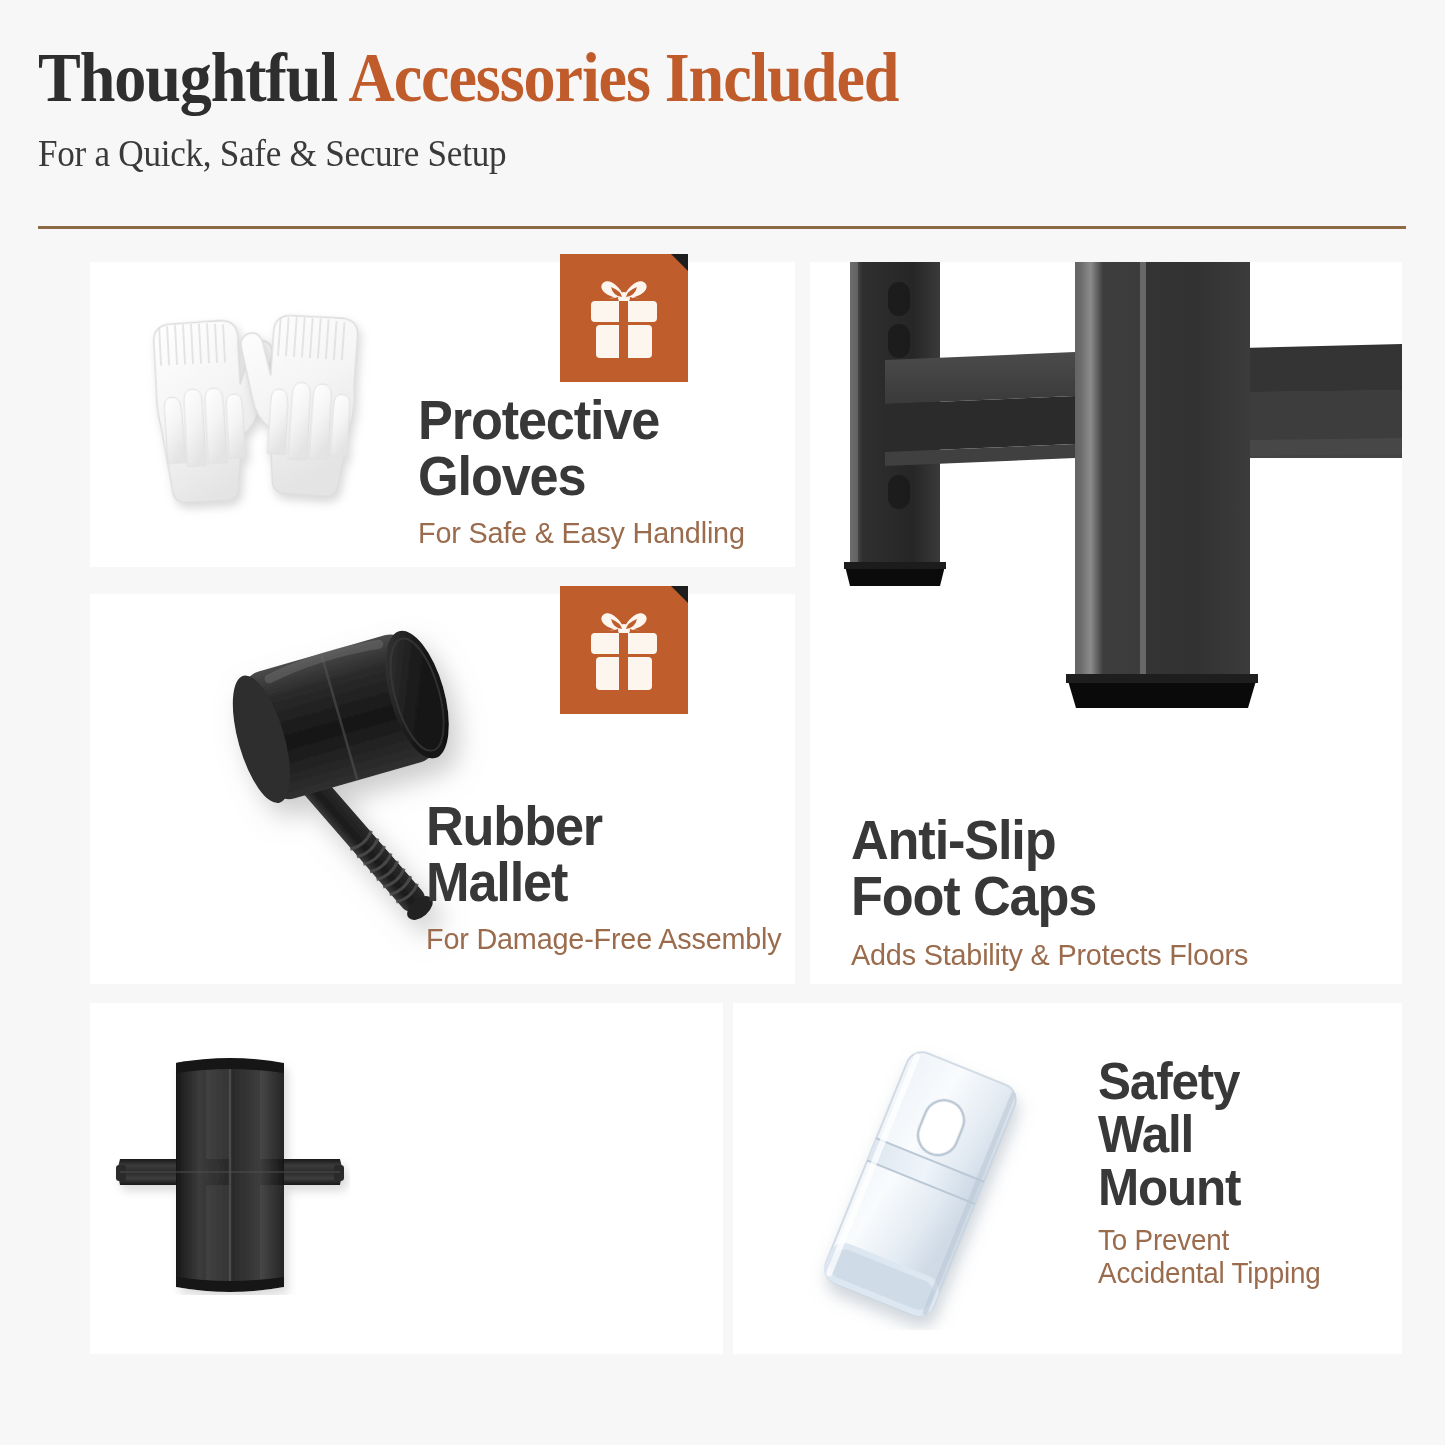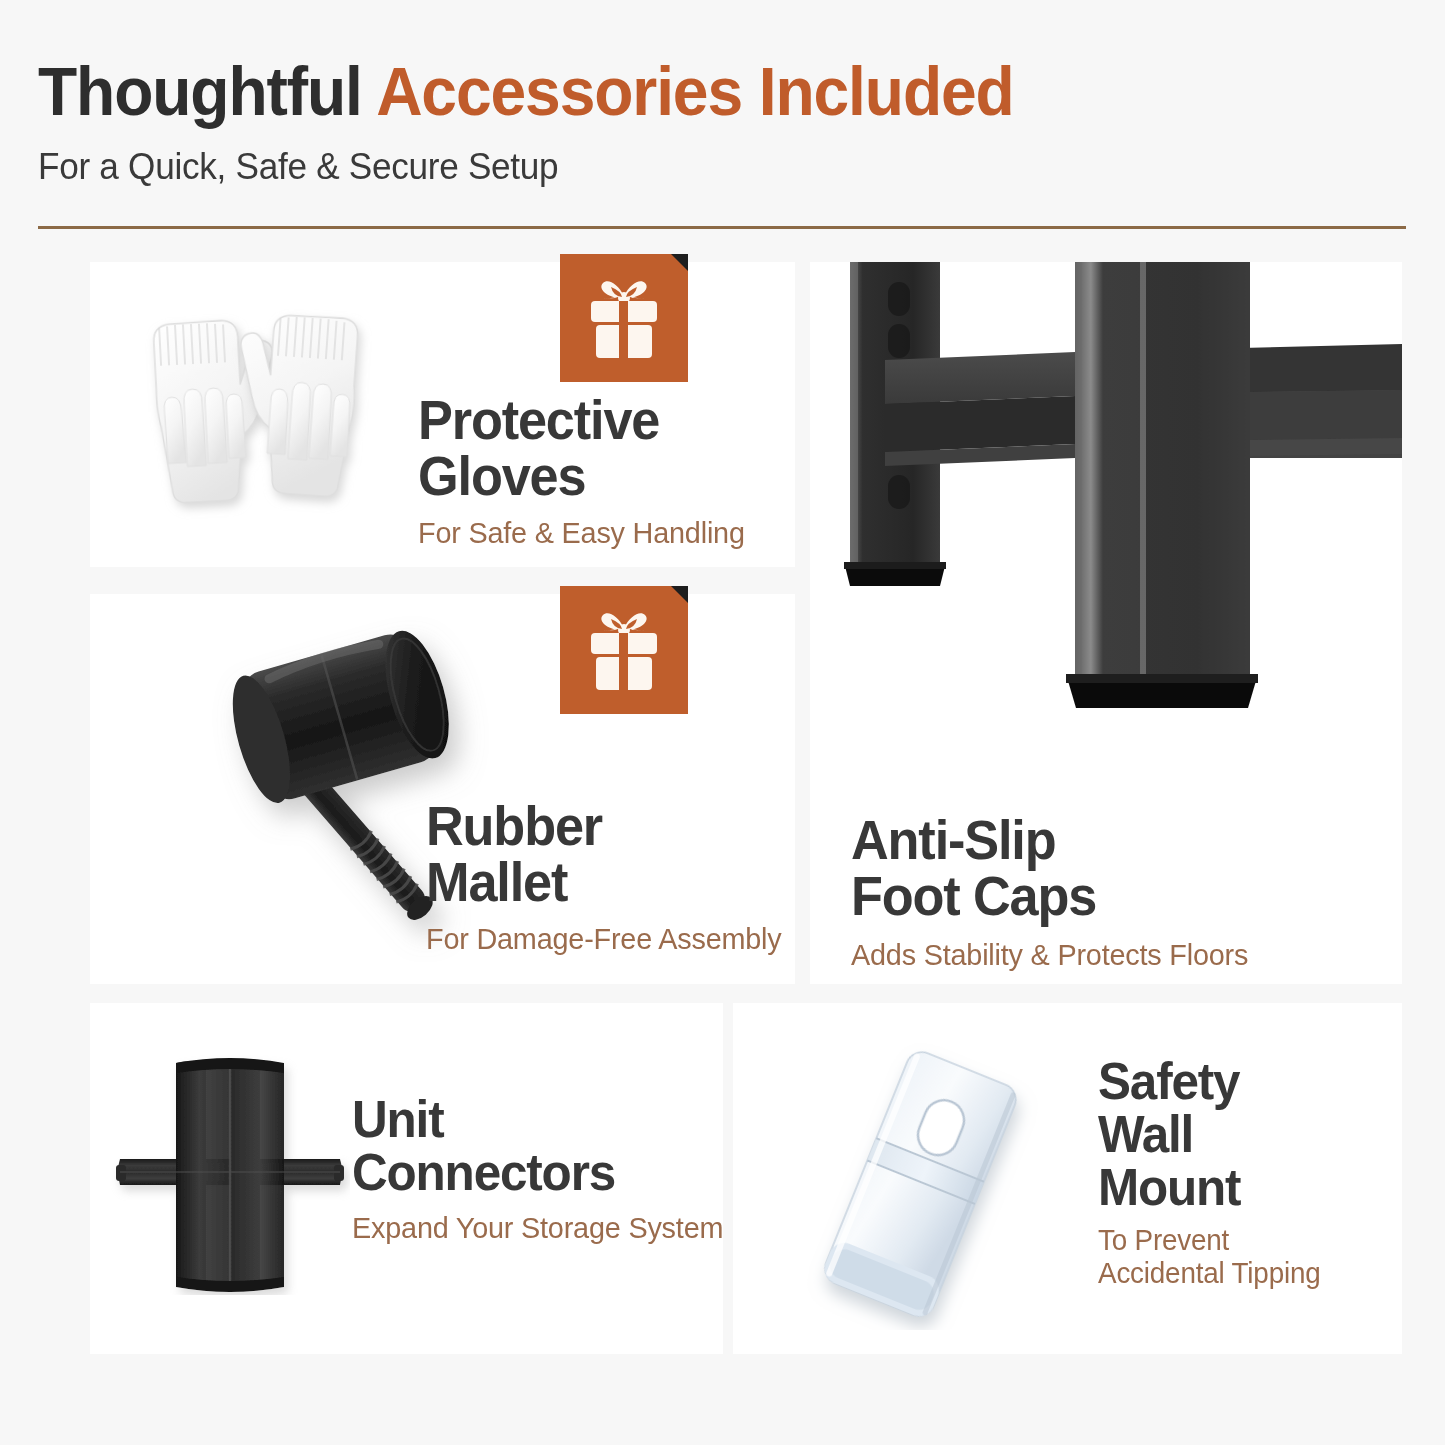--- a/index.html
+++ b/index.html
@@ -13,22 +13,23 @@
   body {
     background: #f7f7f7;
     font-family: "Liberation Sans", sans-serif;
     position: relative;
   }
 
   
   .header {
     position: absolute;
     left: 38px;
-    top: 56px;
+    top: 42px;
     width: 1372px;
+    font-family: Liberation Serif, serif;
   }
 
   .headline {
     font-size: 69px;
     font-weight: bold;
     line-height: 1.05;
     letter-spacing: -1.2px;
     white-space: nowrap;
     transform: scaleX(0.93);
     transform-origin: left center;
@@ -460,25 +461,20 @@
         <line x1="120" y1="8" x2="120" y2="232" stroke="#565656" stroke-width="2.4" opacity="0.75"></line>
 
         <line x1="10" y1="117" x2="230" y2="117" stroke="#4e4e4e" stroke-width="2" opacity="0.5"></line>
 
         <path d="M66 8 q54 -10 108 0 l0 10 q-54 -8 -108 0 z" fill="#141414"></path>
         <path d="M66 232 q54 10 108 0 l0 -10 q-54 8 -108 0 z" fill="#141414"></path>
       </g>
     </svg>
   </div>
 
-  <div class="textblock tb-connect">
-    <div class="card-title">Unit
-Connectors</div>
-    <div class="card-sub">Expand Your Storage System</div>
-  </div>
 
   <div class="card card--wallmount"></div>
 
   <div class="art art--wallmount">
     <svg width="300" height="290" viewBox="0 0 300 290">
       <defs>
         <linearGradient id="brk" x1="0" y1="0" x2="1" y2="0.4">
           <stop offset="0%" stop-color="#eef3f8"></stop>
           <stop offset="40%" stop-color="#f9fbfd"></stop>
           <stop offset="78%" stop-color="#e2eaf2"></stop>

